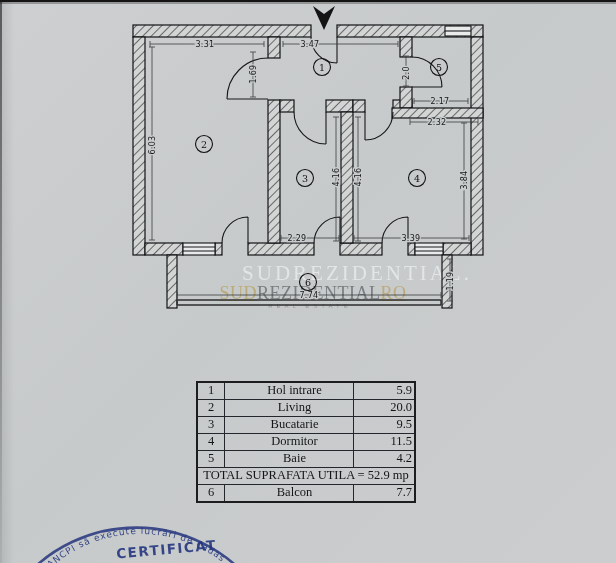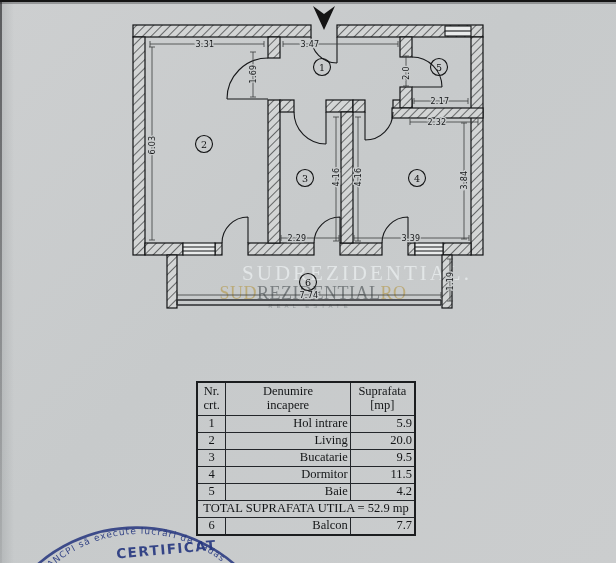--- a/index.html
+++ b/index.html
@@ -12,21 +12,21 @@
     background:linear-gradient(180deg,rgba(25,25,28,.6),rgba(25,25,28,.05));}
   .shade-left{position:absolute;left:0;top:0;width:14px;height:563px;
     background:linear-gradient(90deg,rgba(90,95,98,.18),rgba(90,95,98,0));}
 
   
   .wm1{position:absolute;top:261px;left:357px;transform:translateX(-50%);
     white-space:nowrap;font-family:Liberation Serif, serif;
     font-size:21px;font-weight:500;letter-spacing:3px;color:rgba(233,236,238,.80);}
   .wm2{position:absolute;top:283px;left:313px;transform:translateX(-50%);
     white-space:nowrap;font-family:"Liberation Serif",serif;font-size:18px;letter-spacing:.5px;}
-  .wm2 .gold{color:rgba(176,140,40,.50);}
+  .wm2 .gold{color:rgba(176,140,40,.50);text-decoration:underline;}
   .wm2 .gray{color:rgba(90,95,99,.72);}
   .wm3{position:absolute;top:303px;left:310px;transform:translateX(-50%);
     white-space:nowrap;font-family:"Liberation Sans",sans-serif;
     font-size:6px;letter-spacing:4px;color:rgba(110,116,120,.55);}
 
   svg{position:absolute;left:0;top:0;}
   .wall{fill:url(#hatch);stroke:#121314;stroke-width:1.2;}
   .win{fill:#e9ebeb;stroke:#121314;stroke-width:1.1;}
   .thin{fill:none;stroke:#17181a;stroke-width:1.1;}
   .dimline{fill:none;stroke:#3a3c3e;stroke-width:0.8;}
@@ -36,21 +36,21 @@
   .rnum{font:9.5px "DejaVu Serif",serif;fill:#101112;text-anchor:middle;}
   .rcirc{fill:none;stroke:#121314;stroke-width:1.1;}
 
   
   .area-table{position:absolute;left:196px;top:381px;width:220px;border-collapse:collapse;
     font-family:"Liberation Serif",serif;font-size:12.5px;color:#131517;
     border:2px solid #1b1d1f;}
   .area-table td{border:1.2px solid #23262a;padding:0 2px;height:16px;line-height:1.1;}
   .area-table .hdr td{height:32px;text-align:center;}
   .c-nr{width:25px;text-align:center;}
-  .c-name{width:123px;text-align:right;padding-left:13px !important;}
+  .c-name{width:123px;text-align:center;padding-left:13px !important;}
   .c-area{width:62px;text-align:right;}
   .t-span{text-align:center;font-size:12.5px;border-radius:6px;}
 
   
   .stamp-title{font:bold 13.5px "DejaVu Sans",sans-serif;letter-spacing:1.5px;}
 </style>
 </head>
 <body>
 
 <div id="canvas">
@@ -168,25 +168,20 @@
         <text class="rnum" x="417" y="181.5">4</text>
       <circle class="rcirc" cx="439" cy="67" r="8.5"></circle>
         <text class="rnum" x="439" y="70.5">5</text>
       <circle class="rcirc" cx="308" cy="282" r="8.5"></circle>
         <text class="rnum" x="308" y="285.5">6</text>
     </g>
   </svg>
 
   <table class="area-table">
     <tbody>
-        <tr class="hdr">
-      <td class="c-nr"><span>Nr.</span><br><span>crt.</span></td>
-      <td class="c-name" style="text-align:center;padding-left:2px !important;"><span>Denumire</span><br><span>incapere</span></td>
-      <td class="c-area"><span>Suprafata</span><br><span>[mp]</span></td>
-    </tr>
     <tr>
           <td class="c-nr">1</td>
           <td class="c-name">Hol intrare</td>
           <td class="c-area">5.9</td>
         </tr>
     <tr>
           <td class="c-nr">2</td>
           <td class="c-name">Living</td>
           <td class="c-area">20.0</td>
         </tr>

